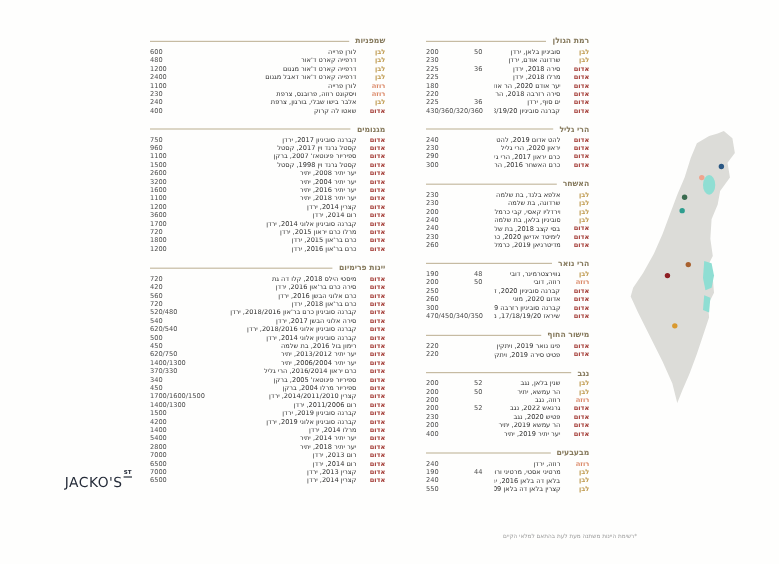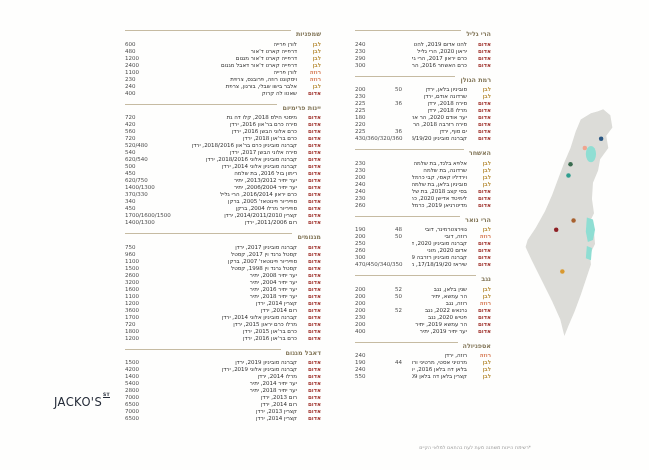--- a/index.html
+++ b/index.html
@@ -4,21 +4,21 @@
 <style>
   html,body{margin:0;padding:0;}
   body{
     width:649px;height:470px;position:relative;overflow:hidden;
     background:#fefefd;
     font-family:"DejaVu Sans","Liberation Sans",sans-serif;
   }
   .col{position:absolute;top:30px;}
   #col-middle{left:125px;width:196px;}
   #col-right{left:355px;width:136px;}
-  .shead{display:flex;align-items:flex-start;gap:5px;margin:7px 0 2.5px 0;}
+  .shead{display:flex;align-items:center;gap:5px;margin:7px 0 2.5px 0;}
   .section:first-child .shead{margin-top:0;}
   .rule{flex:1;height:1px;background:#c6bba2;}
   .htitle{font-size:6.4px;font-weight:bold;color:#85795c;direction:rtl;white-space:nowrap;}
   .row{display:flex;align-items:baseline;height:7px;font-size:5.5px;color:#3a3a3a;}
   .price{text-align:left;color:#4c4c4c;white-space:nowrap;}
   #col-right .price{width:40px;}
   #col-middle .price{width:48px;}
   .glass{width:17px;text-align:left;color:#4c4c4c;}
   .name{flex:1;text-align:right;direction:rtl;color:#2e2e2e;padding-left:4px;white-space:nowrap;overflow:hidden;}
   .tlabel{width:24px;text-align:right;direction:rtl;font-weight:bold;white-space:nowrap;}
@@ -76,20 +76,96 @@
       </div>
       <div class="row">
         <div class="price">400</div>
         <div class="name">שאטו לה קרוק</div>
         <div class="tlabel" style="color: rgb(163, 59, 53);">אדום</div>
       </div>
     </div>
     <div class="section">
       <div class="shead">
         <div class="rule"></div>
+        <div class="htitle">מגנומים</div>
+      </div>
+      <div class="row">
+        <div class="price">750</div>
+        <div class="name">קברנה סוביניון 2017, ירדן</div>
+        <div class="tlabel" style="color: rgb(163, 59, 53);">אדום</div>
+      </div>
+      <div class="row">
+        <div class="price">960</div>
+        <div class="name">קסטל גרנד וין 2017, קסטל</div>
+        <div class="tlabel" style="color: rgb(163, 59, 53);">אדום</div>
+      </div>
+      <div class="row">
+        <div class="price">1100</div>
+        <div class="name">ספיריור פינוטאז' 2007, ברקן</div>
+        <div class="tlabel" style="color: rgb(163, 59, 53);">אדום</div>
+      </div>
+      <div class="row">
+        <div class="price">1500</div>
+        <div class="name">קסטל גרנד וין 1998, קסטל</div>
+        <div class="tlabel" style="color: rgb(163, 59, 53);">אדום</div>
+      </div>
+      <div class="row">
+        <div class="price">2600</div>
+        <div class="name">יער יתיר 2008, יתיר</div>
+        <div class="tlabel" style="color: rgb(163, 59, 53);">אדום</div>
+      </div>
+      <div class="row">
+        <div class="price">3200</div>
+        <div class="name">יער יתיר 2004, יתיר</div>
+        <div class="tlabel" style="color: rgb(163, 59, 53);">אדום</div>
+      </div>
+      <div class="row">
+        <div class="price">1600</div>
+        <div class="name">יער יתיר 2016, יתיר</div>
+        <div class="tlabel" style="color: rgb(163, 59, 53);">אדום</div>
+      </div>
+      <div class="row">
+        <div class="price">1100</div>
+        <div class="name">יער יתיר 2018, יתיר</div>
+        <div class="tlabel" style="color: rgb(163, 59, 53);">אדום</div>
+      </div>
+      <div class="row">
+        <div class="price">1200</div>
+        <div class="name">קצרין 2014, ירדן</div>
+        <div class="tlabel" style="color: rgb(163, 59, 53);">אדום</div>
+      </div>
+      <div class="row">
+        <div class="price">3600</div>
+        <div class="name">רום 2014, ירדן</div>
+        <div class="tlabel" style="color: rgb(163, 59, 53);">אדום</div>
+      </div>
+      <div class="row">
+        <div class="price">1700</div>
+        <div class="name">קברנה סוביניון אלוני 2014, ירדן</div>
+        <div class="tlabel" style="color: rgb(163, 59, 53);">אדום</div>
+      </div>
+      <div class="row">
+        <div class="price">720</div>
+        <div class="name">מרלו כרם יראון 2015, ירדן</div>
+        <div class="tlabel" style="color: rgb(163, 59, 53);">אדום</div>
+      </div>
+      <div class="row">
+        <div class="price">1800</div>
+        <div class="name">כרם בר'און 2015, ירדן</div>
+        <div class="tlabel" style="color: rgb(163, 59, 53);">אדום</div>
+      </div>
+      <div class="row">
+        <div class="price">1200</div>
+        <div class="name">כרם בר'און 2016, ירדן</div>
+        <div class="tlabel" style="color: rgb(163, 59, 53);">אדום</div>
+      </div>
+    </div>
+    <div class="section">
+      <div class="shead">
+        <div class="rule"></div>
         <div class="htitle">יינות פרימיום</div>
       </div>
       <div class="row">
         <div class="price">720</div>
         <div class="name">מיסטי הילס 2018, קלו דה גת</div>
         <div class="tlabel" style="color: rgb(163, 59, 53);">אדום</div>
       </div>
       <div class="row">
         <div class="price">420</div>
         <div class="name">סירה כרם בר'און 2016, ירדן</div>
@@ -160,100 +236,20 @@
         <div class="name">קצרין 2014/2011/2010, ירדן</div>
         <div class="tlabel" style="color: rgb(163, 59, 53);">אדום</div>
       </div>
       <div class="row">
         <div class="price">1400/1300</div>
         <div class="name">רום 2011/2006, ירדן</div>
         <div class="tlabel" style="color: rgb(163, 59, 53);">אדום</div>
       </div>
     </div>
     <div class="section">
-      <div class="shead">
-        <div class="rule"></div>
-        <div class="htitle">מגנומים</div>
-      </div>
-      <div class="row">
-        <div class="price">750</div>
-        <div class="name">קברנה סוביניון 2017, ירדן</div>
-        <div class="tlabel" style="color: rgb(163, 59, 53);">אדום</div>
-      </div>
-      <div class="row">
-        <div class="price">960</div>
-        <div class="name">קסטל גרנד וין 2017, קסטל</div>
-        <div class="tlabel" style="color: rgb(163, 59, 53);">אדום</div>
-      </div>
-      <div class="row">
-        <div class="price">1100</div>
-        <div class="name">ספיריור פינוטאז' 2007, ברקן</div>
-        <div class="tlabel" style="color: rgb(163, 59, 53);">אדום</div>
-      </div>
-      <div class="row">
-        <div class="price">1500</div>
-        <div class="name">קסטל גרנד וין 1998, קסטל</div>
-        <div class="tlabel" style="color: rgb(163, 59, 53);">אדום</div>
-      </div>
-      <div class="row">
-        <div class="price">2600</div>
-        <div class="name">יער יתיר 2008, יתיר</div>
-        <div class="tlabel" style="color: rgb(163, 59, 53);">אדום</div>
-      </div>
-      <div class="row">
-        <div class="price">3200</div>
-        <div class="name">יער יתיר 2004, יתיר</div>
-        <div class="tlabel" style="color: rgb(163, 59, 53);">אדום</div>
-      </div>
-      <div class="row">
-        <div class="price">1600</div>
-        <div class="name">יער יתיר 2016, יתיר</div>
-        <div class="tlabel" style="color: rgb(163, 59, 53);">אדום</div>
-      </div>
-      <div class="row">
-        <div class="price">1100</div>
-        <div class="name">יער יתיר 2018, יתיר</div>
-        <div class="tlabel" style="color: rgb(163, 59, 53);">אדום</div>
-      </div>
-      <div class="row">
-        <div class="price">1200</div>
-        <div class="name">קצרין 2014, ירדן</div>
-        <div class="tlabel" style="color: rgb(163, 59, 53);">אדום</div>
-      </div>
-      <div class="row">
-        <div class="price">3600</div>
-        <div class="name">רום 2014, ירדן</div>
-        <div class="tlabel" style="color: rgb(163, 59, 53);">אדום</div>
-      </div>
-      <div class="row">
-        <div class="price">1700</div>
-        <div class="name">קברנה סוביניון אלוני 2014, ירדן</div>
-        <div class="tlabel" style="color: rgb(163, 59, 53);">אדום</div>
-      </div>
-      <div class="row">
-        <div class="price">720</div>
-        <div class="name">מרלו כרם יראון 2015, ירדן</div>
-        <div class="tlabel" style="color: rgb(163, 59, 53);">אדום</div>
-      </div>
-      <div class="row">
-        <div class="price">1800</div>
-        <div class="name">כרם בר'און 2015, ירדן</div>
-        <div class="tlabel" style="color: rgb(163, 59, 53);">אדום</div>
-      </div>
-      <div class="row">
-        <div class="price">1200</div>
-        <div class="name">כרם בר'און 2016, ירדן</div>
-        <div class="tlabel" style="color: rgb(163, 59, 53);">אדום</div>
-      </div>
-    </div>
-    <div class="section">
-      <div class="shead">
-        <div class="rule"></div>
-        <div class="htitle">דאבל מגנום</div>
-      </div>
       <div class="row">
         <div class="price">1500</div>
         <div class="name">קברנה סוביניון 2019, ירדן</div>
         <div class="tlabel" style="color: rgb(163, 59, 53);">אדום</div>
       </div>
       <div class="row">
         <div class="price">4200</div>
         <div class="name">קברנה סוביניון אלוני 2019, ירדן</div>
         <div class="tlabel" style="color: rgb(163, 59, 53);">אדום</div>
       </div>
@@ -288,50 +284,20 @@
         <div class="tlabel" style="color: rgb(163, 59, 53);">אדום</div>
       </div>
       <div class="row">
         <div class="price">6500</div>
         <div class="name">קצרין 2014, ירדן</div>
         <div class="tlabel" style="color: rgb(163, 59, 53);">אדום</div>
       </div>
     </div>
   </div>
 <div id="col-right" class="col">
-    <div class="section">
-      <div class="shead">
-        <div class="rule"></div>
-        <div class="htitle">הרי גליל</div>
-      </div>
-      <div class="row">
-        <div class="price">240</div>
-        <div class="glass"></div>
-        <div class="name">להט אדום 2019, להט</div>
-        <div class="tlabel" style="color: rgb(163, 59, 53);">אדום</div>
-      </div>
-      <div class="row">
-        <div class="price">230</div>
-        <div class="glass"></div>
-        <div class="name">יראון 2020, הרי גליל</div>
-        <div class="tlabel" style="color: rgb(163, 59, 53);">אדום</div>
-      </div>
-      <div class="row">
-        <div class="price">290</div>
-        <div class="glass"></div>
-        <div class="name">כרם יראון 2017, הרי גליל</div>
-        <div class="tlabel" style="color: rgb(163, 59, 53);">אדום</div>
-      </div>
-      <div class="row">
-        <div class="price">300</div>
-        <div class="glass"></div>
-        <div class="name">כרם האשחר 2016, הרי גליל</div>
-        <div class="tlabel" style="color: rgb(163, 59, 53);">אדום</div>
-      </div>
-    </div>
     <div class="section">
       <div class="shead">
         <div class="rule"></div>
         <div class="htitle">רמת הגולן</div>
       </div>
       <div class="row">
         <div class="price">200</div>
         <div class="glass">50</div>
         <div class="name">סוביניון בלאן, ירדן</div>
         <div class="tlabel" style="color: rgb(191, 154, 78);">לבן</div>
@@ -375,20 +341,50 @@
       <div class="row">
         <div class="price">430/360/320/360</div>
         <div class="glass"></div>
         <div class="name">קברנה סוביניון 17/18/19/20, ירדן</div>
         <div class="tlabel" style="color: rgb(163, 59, 53);">אדום</div>
       </div>
     </div>
     <div class="section">
       <div class="shead">
         <div class="rule"></div>
+        <div class="htitle">הרי גליל</div>
+      </div>
+      <div class="row">
+        <div class="price">240</div>
+        <div class="glass"></div>
+        <div class="name">להט אדום 2019, להט</div>
+        <div class="tlabel" style="color: rgb(163, 59, 53);">אדום</div>
+      </div>
+      <div class="row">
+        <div class="price">230</div>
+        <div class="glass"></div>
+        <div class="name">יראון 2020, הרי גליל</div>
+        <div class="tlabel" style="color: rgb(163, 59, 53);">אדום</div>
+      </div>
+      <div class="row">
+        <div class="price">290</div>
+        <div class="glass"></div>
+        <div class="name">כרם יראון 2017, הרי גליל</div>
+        <div class="tlabel" style="color: rgb(163, 59, 53);">אדום</div>
+      </div>
+      <div class="row">
+        <div class="price">300</div>
+        <div class="glass"></div>
+        <div class="name">כרם האשחר 2016, הרי גליל</div>
+        <div class="tlabel" style="color: rgb(163, 59, 53);">אדום</div>
+      </div>
+    </div>
+    <div class="section">
+      <div class="shead">
+        <div class="rule"></div>
         <div class="htitle">האשחר</div>
       </div>
       <div class="row">
         <div class="price">230</div>
         <div class="glass"></div>
         <div class="name">אלפא בלנד, בת שלמה</div>
         <div class="tlabel" style="color: rgb(191, 154, 78);">לבן</div>
       </div>
       <div class="row">
         <div class="price">230</div>
@@ -465,20 +461,38 @@
       <div class="row">
         <div class="price">470/450/340/350</div>
         <div class="glass"></div>
         <div class="name">שיראז 17/18/19/20, מראה</div>
         <div class="tlabel" style="color: rgb(163, 59, 53);">אדום</div>
       </div>
     </div>
     <div class="section">
       <div class="shead">
         <div class="rule"></div>
+        <div class="htitle">מישור החוף</div>
+      </div>
+      <div class="row">
+        <div class="price">220</div>
+        <div class="glass"></div>
+        <div class="name">פינו נואר 2019, ויתקין</div>
+        <div class="tlabel" style="color: rgb(163, 59, 53);">אדום</div>
+      </div>
+      <div class="row">
+        <div class="price">220</div>
+        <div class="glass"></div>
+        <div class="name">פטיט סירה 2019, ויתקין</div>
+        <div class="tlabel" style="color: rgb(163, 59, 53);">אדום</div>
+      </div>
+    </div>
+    <div class="section">
+      <div class="shead">
+        <div class="rule"></div>
         <div class="htitle">נגב</div>
       </div>
       <div class="row">
         <div class="price">200</div>
         <div class="glass">52</div>
         <div class="name">שנין בלאן, נגב</div>
         <div class="tlabel" style="color: rgb(191, 154, 78);">לבן</div>
       </div>
       <div class="row">
         <div class="price">200</div>
@@ -513,21 +527,21 @@
       <div class="row">
         <div class="price">400</div>
         <div class="glass"></div>
         <div class="name">יער יתיר 2019, יתיר</div>
         <div class="tlabel" style="color: rgb(163, 59, 53);">אדום</div>
       </div>
     </div>
     <div class="section">
       <div class="shead">
         <div class="rule"></div>
-        <div class="htitle">אספניולה</div>
+        <div class="htitle">מבעבעים</div>
       </div>
       <div class="row">
         <div class="price">240</div>
         <div class="glass"></div>
         <div class="name">רוזה, ירדן</div>
         <div class="tlabel" style="color: rgb(217, 130, 95);">רוזה</div>
       </div>
       <div class="row">
         <div class="price">190</div>
         <div class="glass">44</div>

